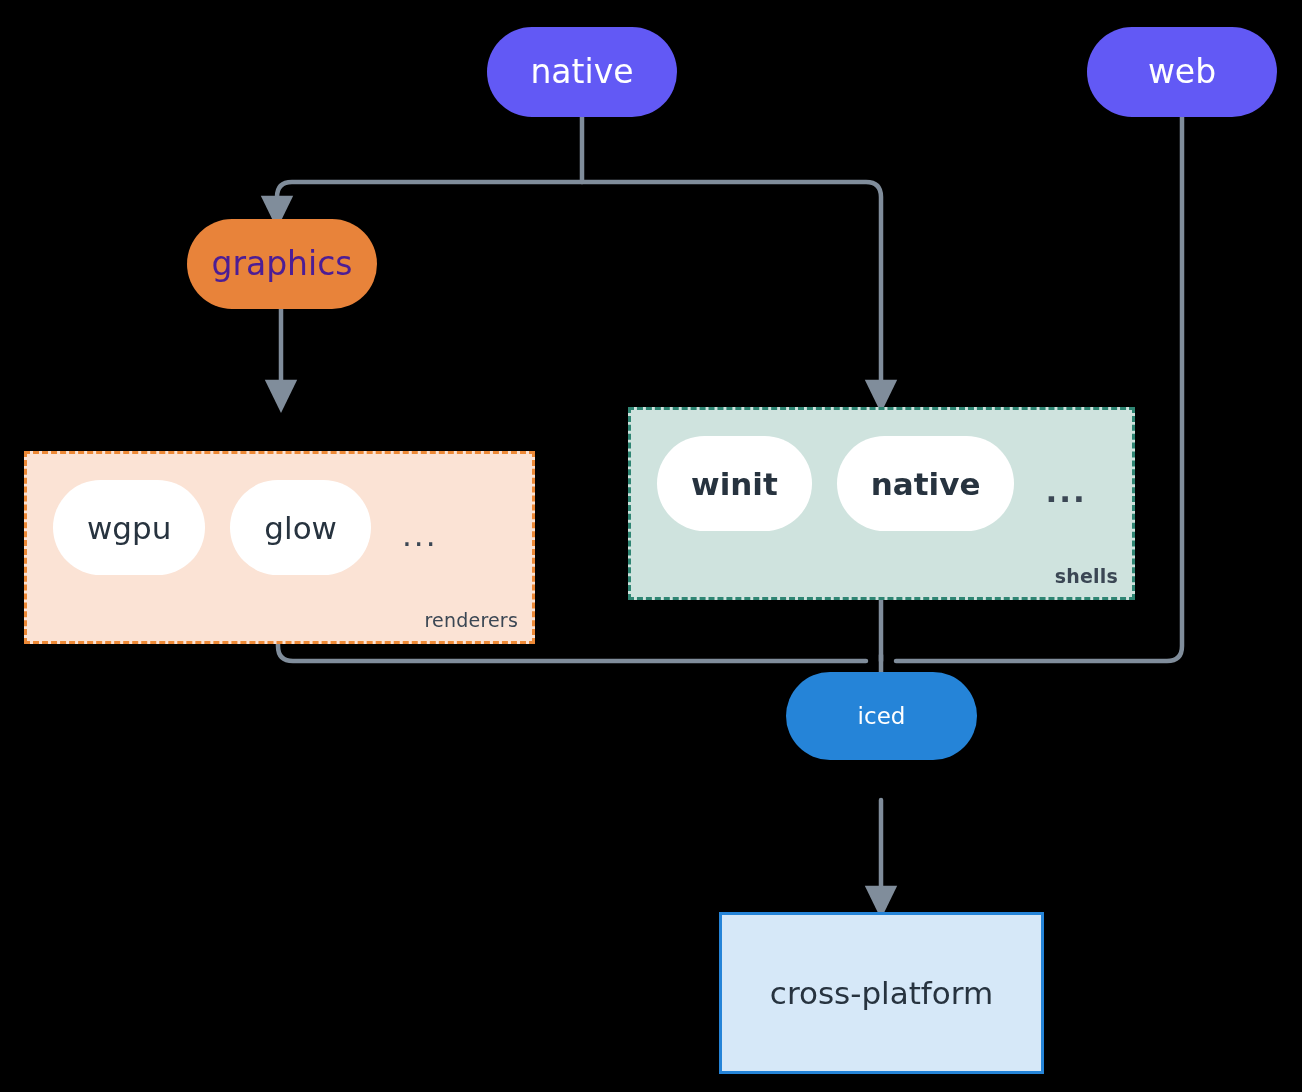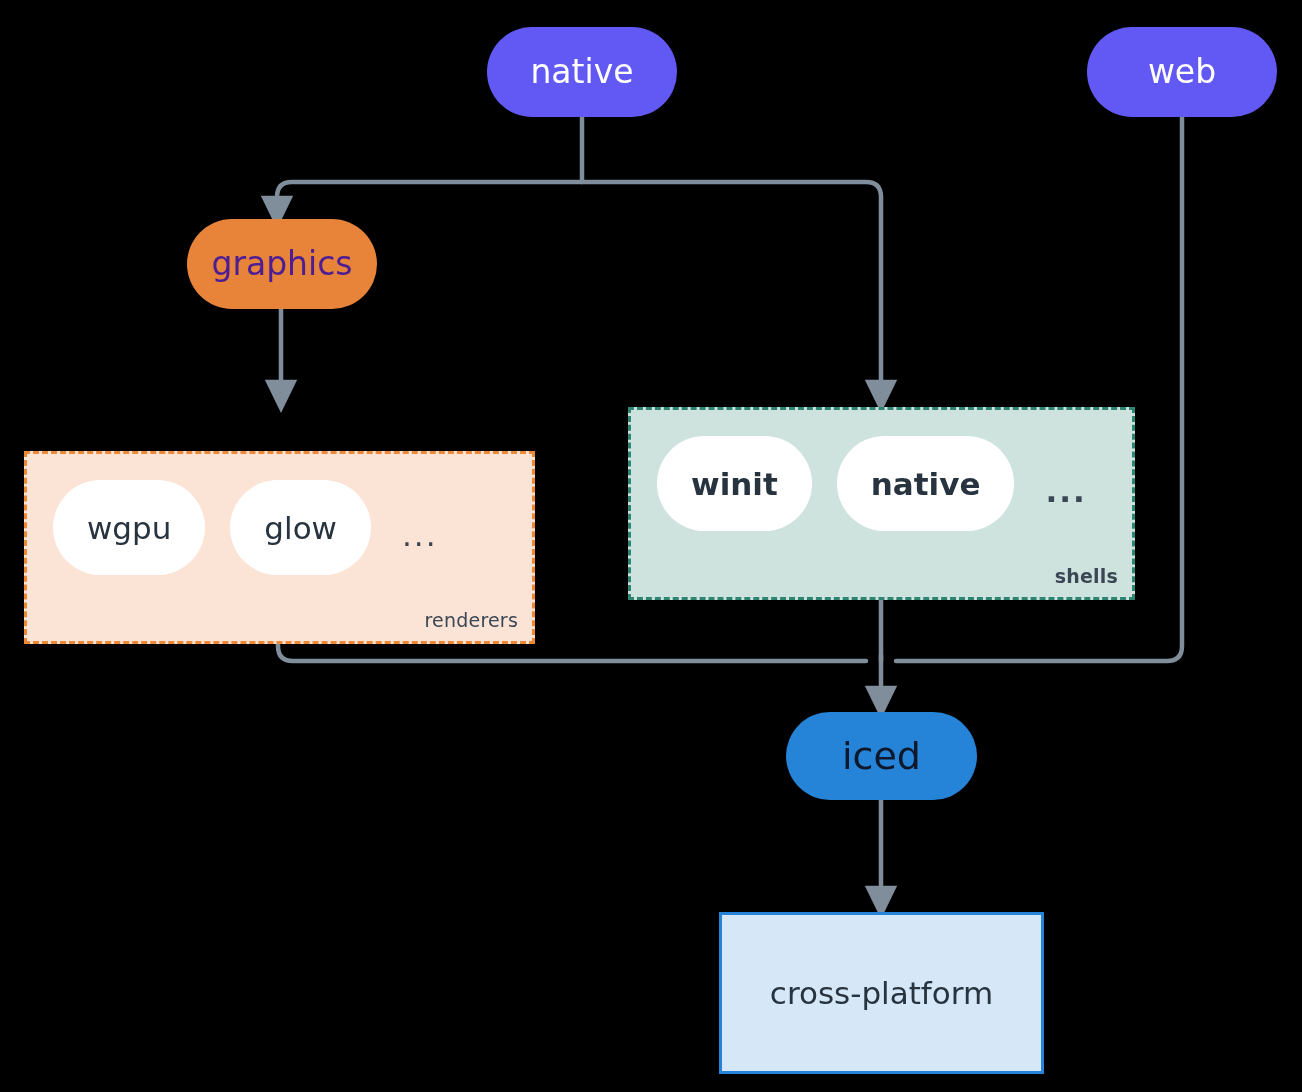--- a/index.html
+++ b/index.html
@@ -48,26 +48,26 @@
 
   .pill-graphics {
     left: 187px; top: 219px;
     width: 190px; height: 90px;
     border-radius: 45px;
     background: #E8833A;
     color: #4c1d95;
     font-size: 33px;
   }
   .pill-iced {
-    left: 786px; top: 712px;
+    left: 786px; top: 672px;
     width: 191px; height: 88px;
     border-radius: 44px;
     background: #2584D8;
-    color: #0f172a;
-    font-size: 38px;
+    color: #ffffff;
+    font-size: 23px;
   }
 
   
   .group {
     position: absolute;
     box-sizing: border-box;
     border-style: dashed;
     border-width: 3px;
   }
   .group-renderers {

